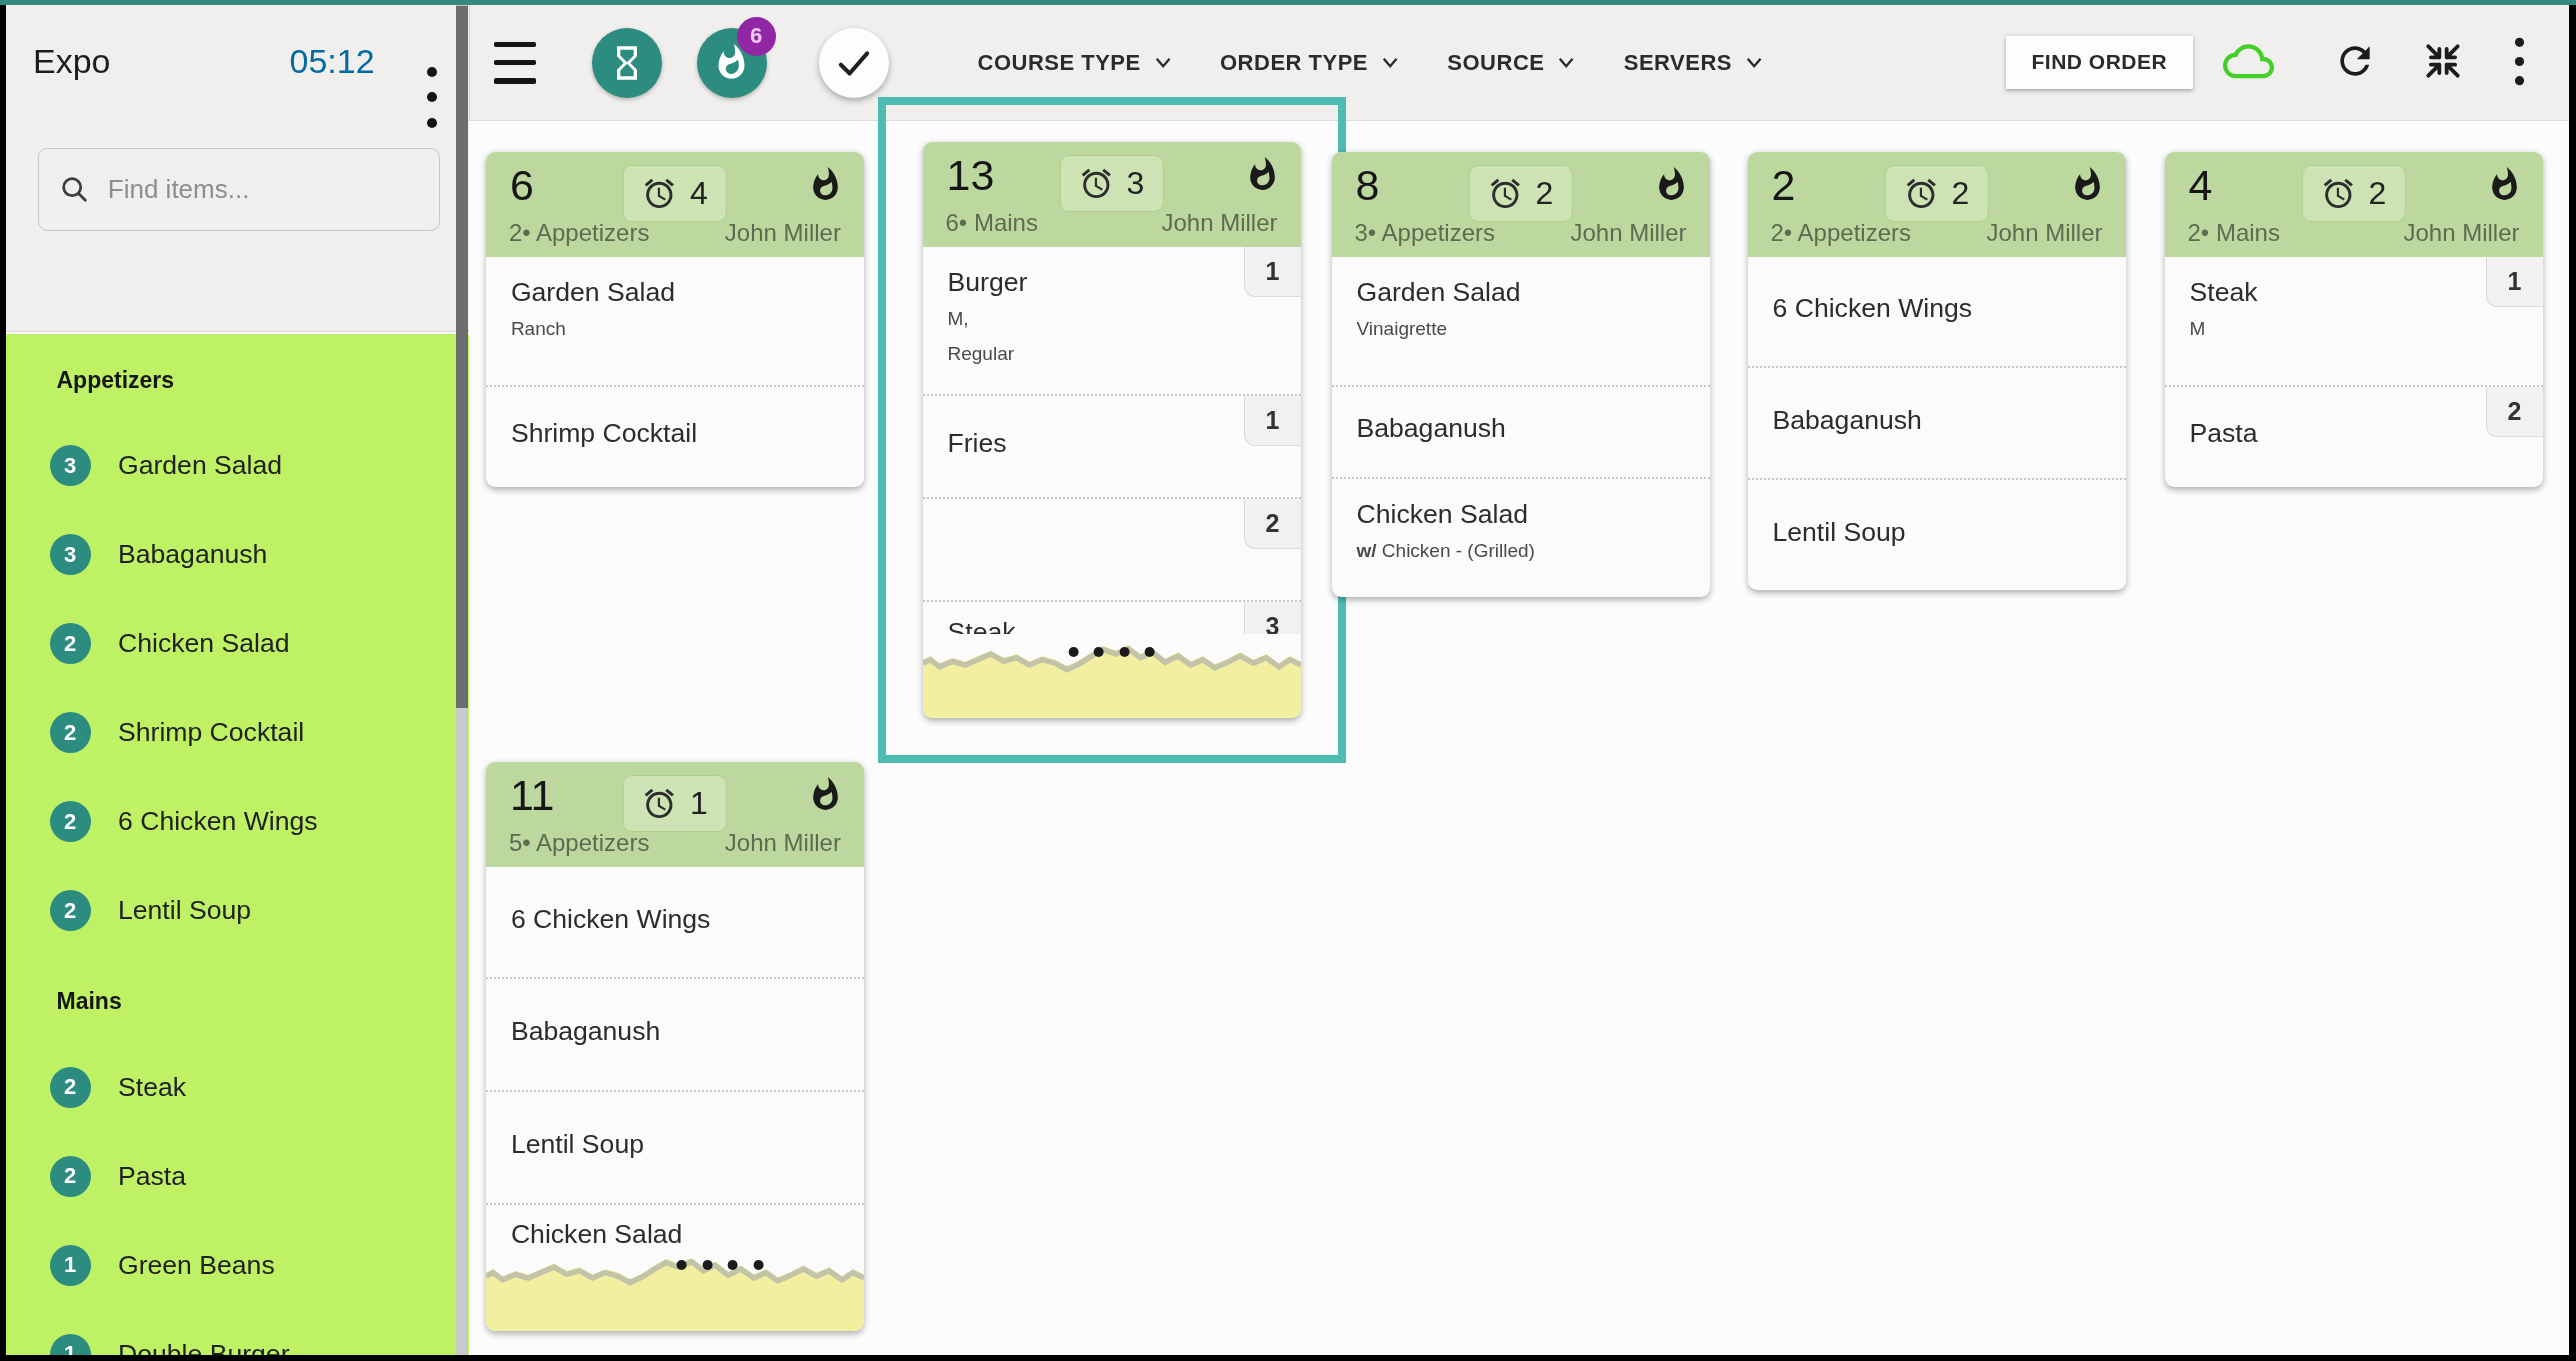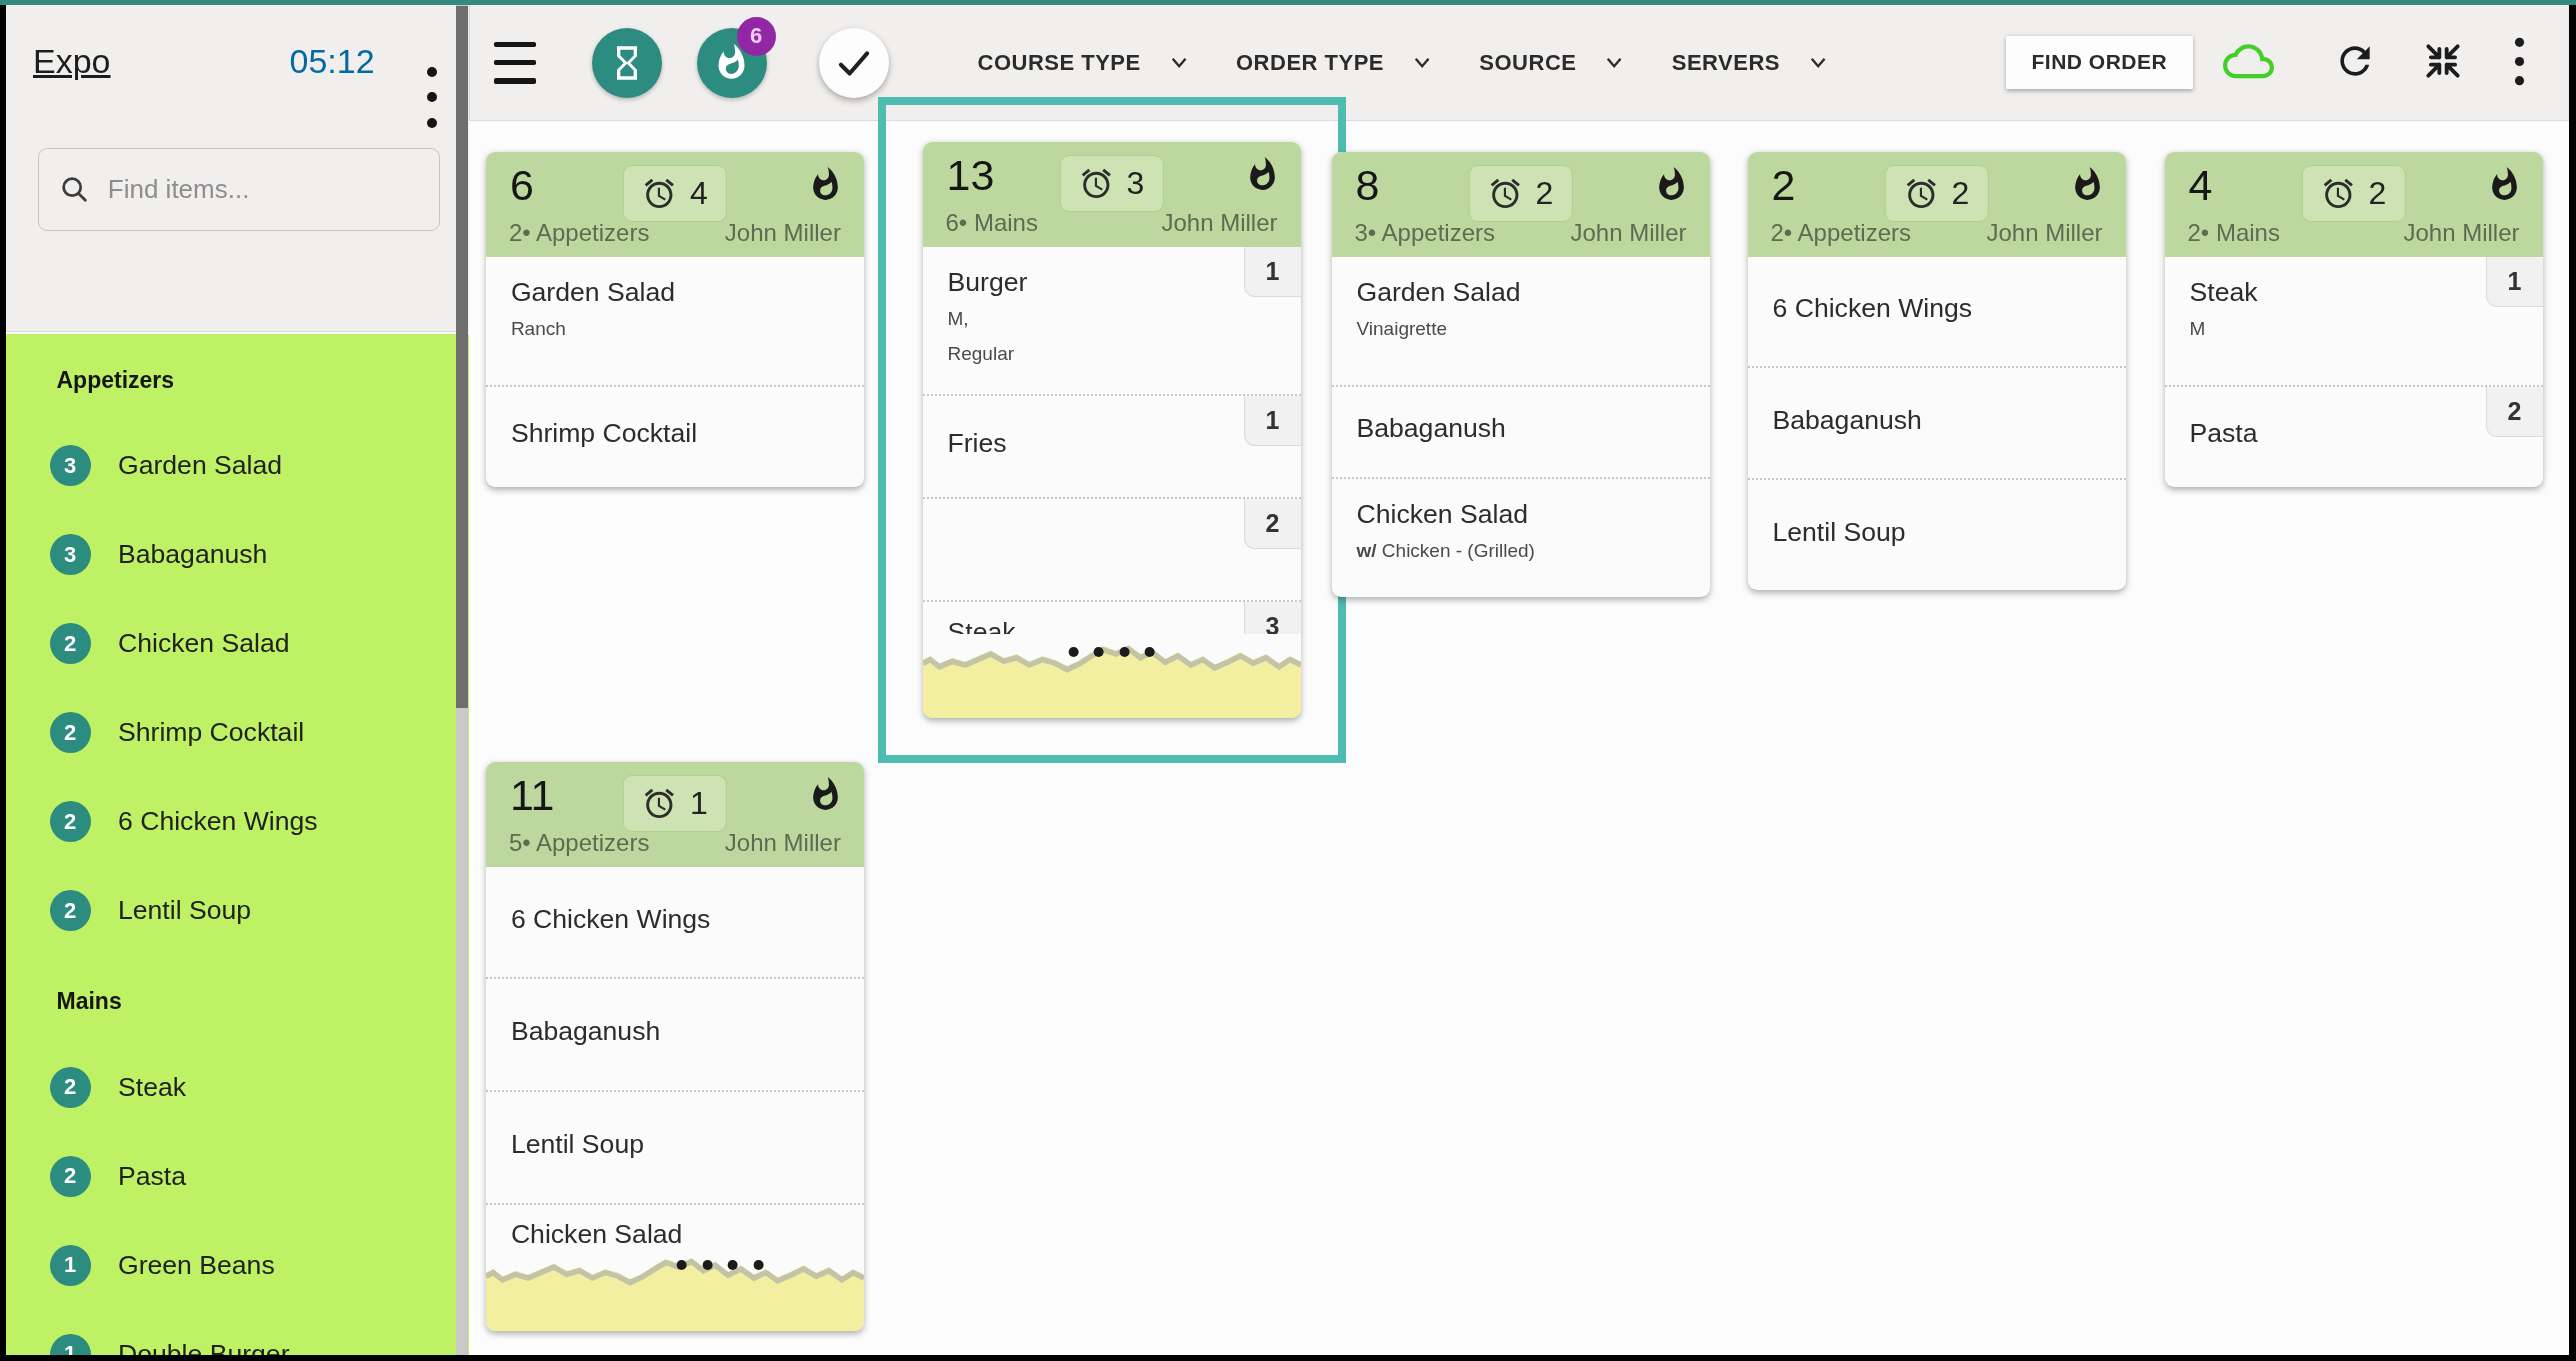--- a/index.html
+++ b/index.html
@@ -4,21 +4,21 @@
 <style>
   html,body{margin:0;padding:0;background:#222;}
   *{box-sizing:border-box;font-family:"Liberation Sans",sans-serif;}
   .screen{position:relative;width:2576px;height:1362px;background:#000;overflow:hidden;}
   .topline{position:absolute;left:0;top:0;right:0;height:4.6px;background:#35897f;z-index:50;}
   .app{position:absolute;left:5.5px;top:4.6px;right:7.3px;bottom:7.3px;background:#fcfcfc;display:flex;overflow:hidden;}
 
   
   .sidebar{position:relative;width:463px;height:100%;background:#fff;flex:0 0 auto;}
   .sb-head{position:relative;height:327px;background:#f0efed;border-bottom:1.8px solid #d6d6d6;}
-  .sb-title{position:absolute;left:27.5px;top:37px;font-size:34px;color:#1d1d1d;text-decoration:underline;}
+  .sb-title{position:absolute;left:27.5px;top:37px;font-size:34px;color:#1d1d1d;}
   .sb-timer{position:absolute;left:271px;top:37px;font-size:34px;color:#0369a1;margin-left:13px;}
   .sb-kebab{position:absolute;left:413px;top:62px;width:27.5px;height:61px;display:flex;flex-direction:column;justify-content:space-between;align-items:center;cursor:pointer;}
   .sb-kebab i{width:10px;height:10px;border-radius:50%;background:#151515;}
   .searchbox{position:absolute;left:32px;top:143px;width:402px;height:83px;border:1.8px solid #c5c5c5;border-radius:9.2px;display:flex;align-items:center;padding:0 20px;}
   .searchbox .ph{margin-left:18.3px;font-size:26px;color:#8d8d8d;}
   .priority-row{position:absolute;left:27.5px;top:259px;width:408px;height:57px;display:flex;align-items:center;}
   .prio-label{font-size:26.6px;color:#3a3a3a;}
   .prio-caret{width:0;height:0;border-left:10px solid transparent;border-right:10px solid transparent;border-top:12px solid #757575;margin-left:33px;}
   .sort-btn{position:absolute;left:261px;top:0px;}
   .filter-btn{position:absolute;left:358px;top:0px;}
@@ -36,21 +36,21 @@
   .hamburger{position:absolute;left:24px;top:37px;width:42px;height:42px;display:flex;flex-direction:column;justify-content:space-between;cursor:pointer;}
   .hamburger i{height:5.5px;background:#151515;border-radius:1.8px;}
   .circle-btn{position:absolute;top:23px;width:70px;height:70px;border-radius:50%;display:flex;align-items:center;justify-content:center;cursor:pointer;}
   .teal{background:#2d8c80;box-shadow:0 1.8px 4.6px rgba(0,0,0,.25);}
   .white{background:#fdfdfd;box-shadow:0 2.8px 6.4px rgba(0,0,0,.3);}
   .btn-hourglass{left:122px;}
   .btn-flame{left:227px;}
   .btn-check{left:349px;}
   .flame-badge{position:absolute;right:-9.2px;top:-11px;width:39px;height:39px;border-radius:50%;background:#9227a5;color:#f3c9f7;font-size:22px;font-weight:bold;display:flex;align-items:center;justify-content:center;}
   .filters{position:absolute;left:508px;top:0;height:116px;display:flex;align-items:center;gap:48px;}
-  .tb-filter{display:flex;align-items:center;gap:29px;cursor:pointer;}
+  .tb-filter{display:flex;align-items:center;gap:13px;cursor:pointer;}
   .tb-filter .lbl{font-size:22px;font-weight:600;letter-spacing:0.5px;color:#2b2b2b;}
   .find-order{position:absolute;left:1536px;top:31px;height:53px;padding:0 26px;background:#fdfdfd;border:none;border-radius:1px;box-shadow:0 1.8px 4.6px rgba(0,0,0,.3);font-size:21px;font-weight:600;color:#2b2b2b;cursor:pointer;letter-spacing:0.5px;}
   .tb-icon{position:absolute;top:34px;cursor:pointer;}
   .i-cloud{left:1753px;}
   .i-refresh{left:1863px;}
   .i-compress{left:1951px;}
   .i-kebab{left:2043px;top:30px;}
 
   
   .cards{position:absolute;left:0;top:0;right:0;bottom:0;}

